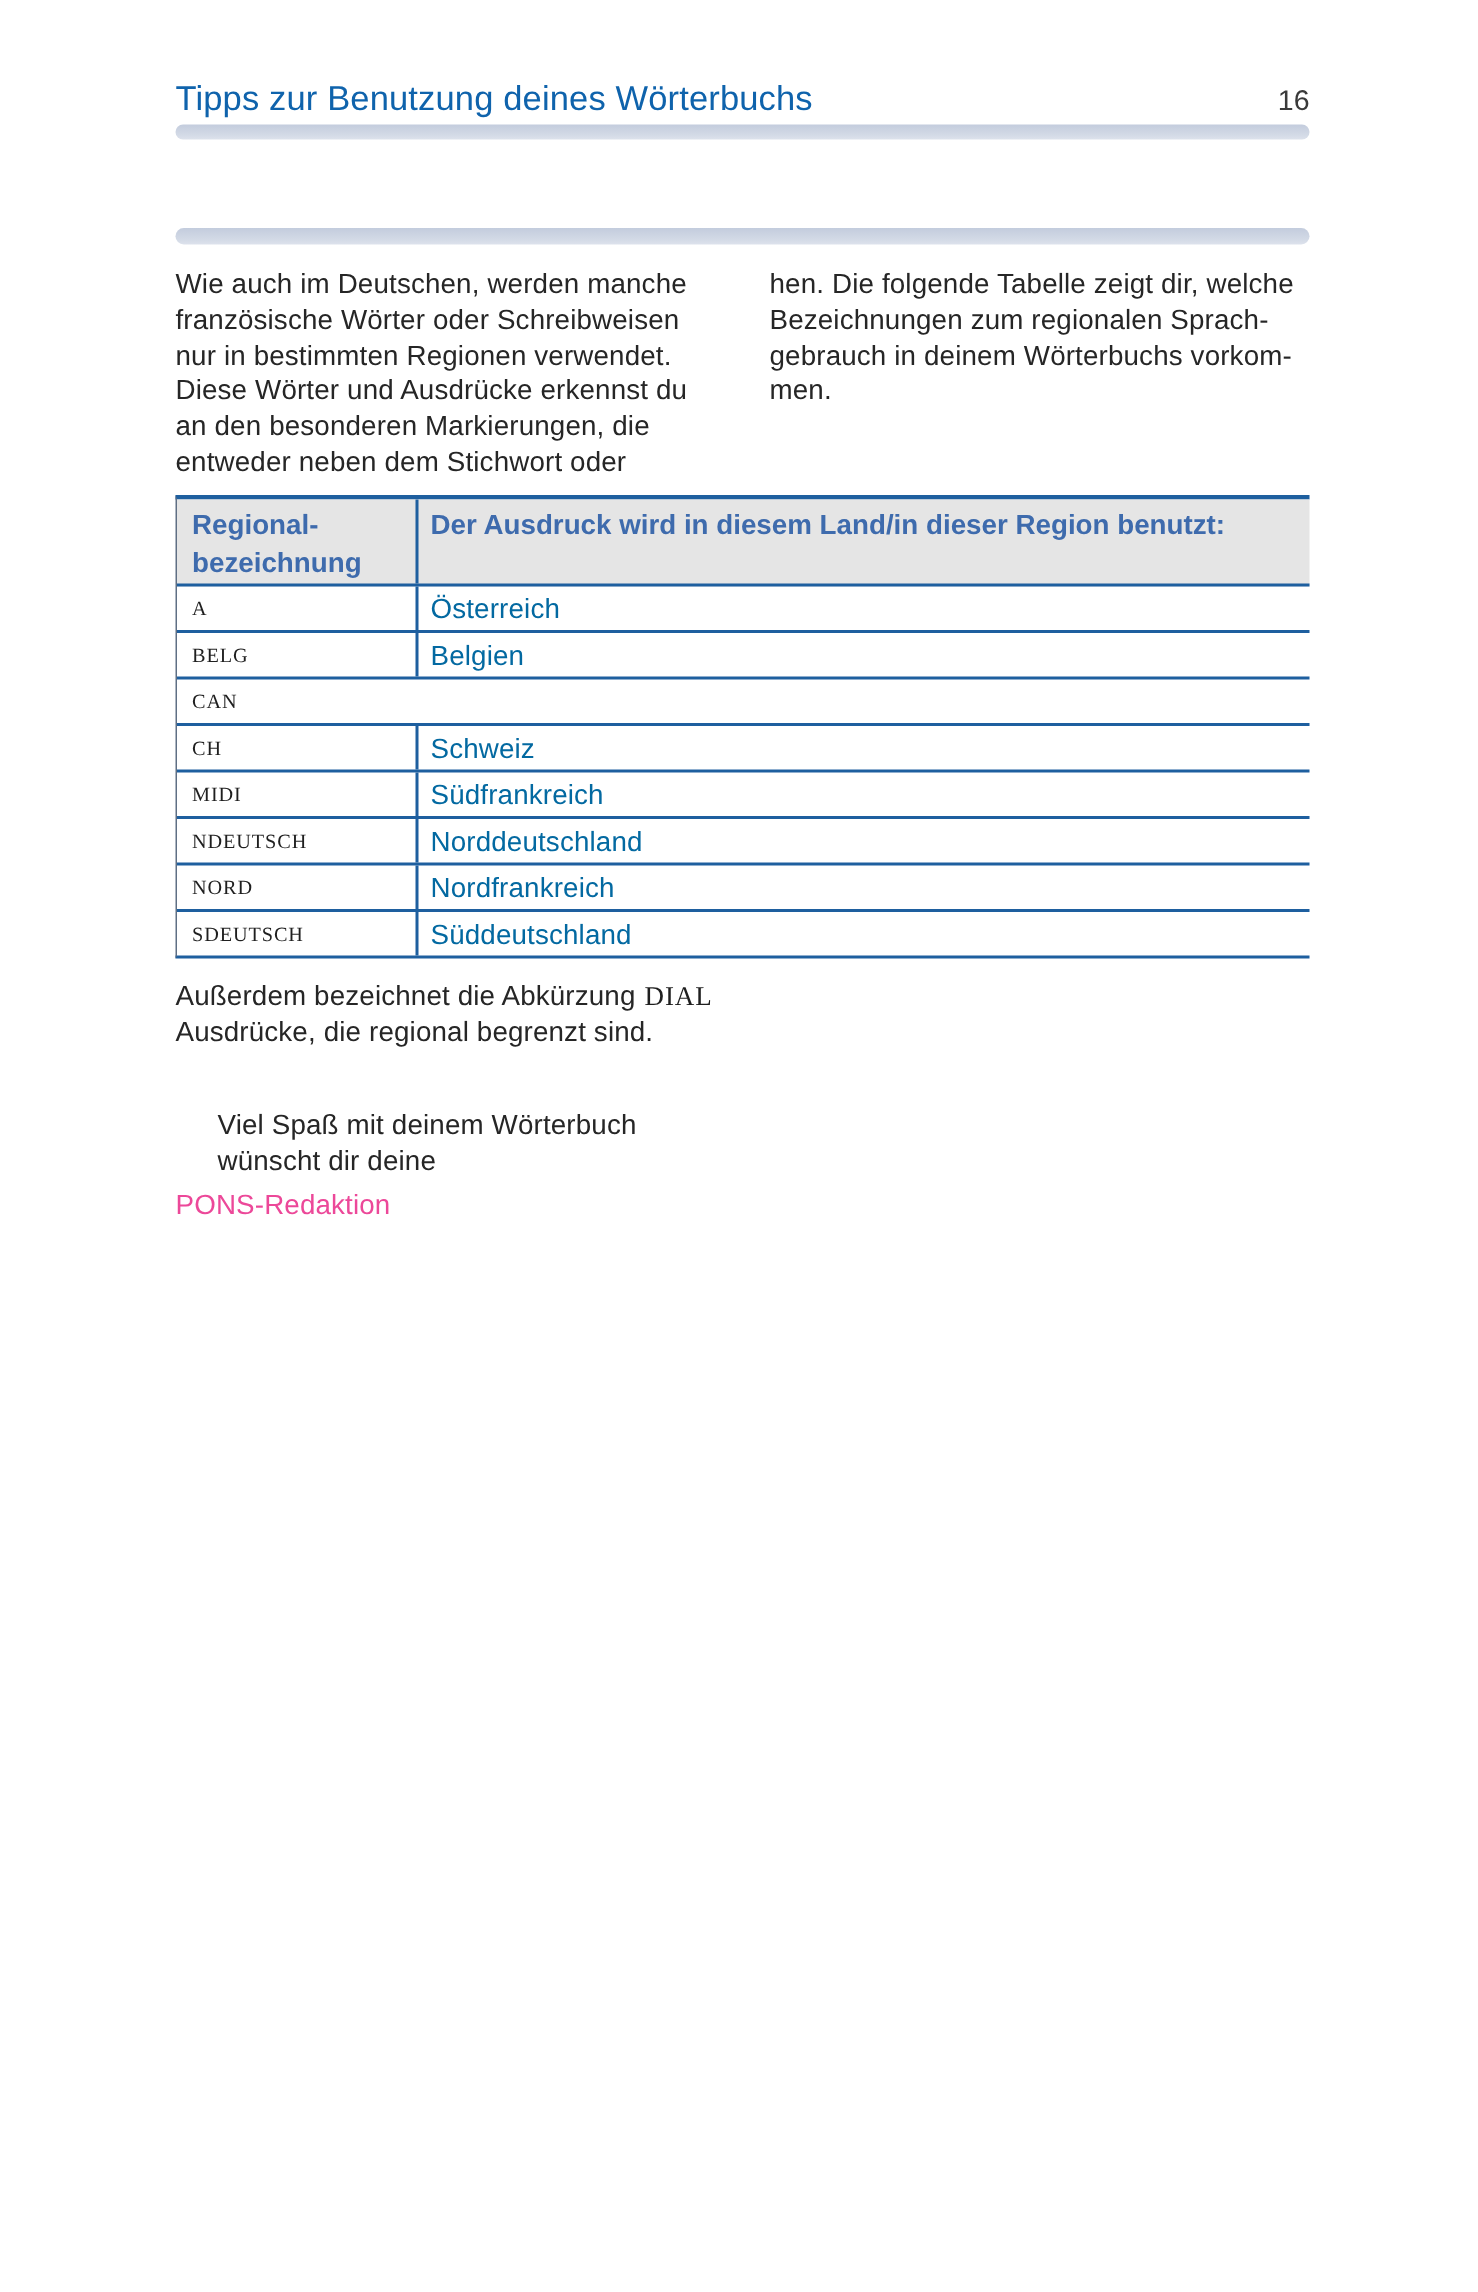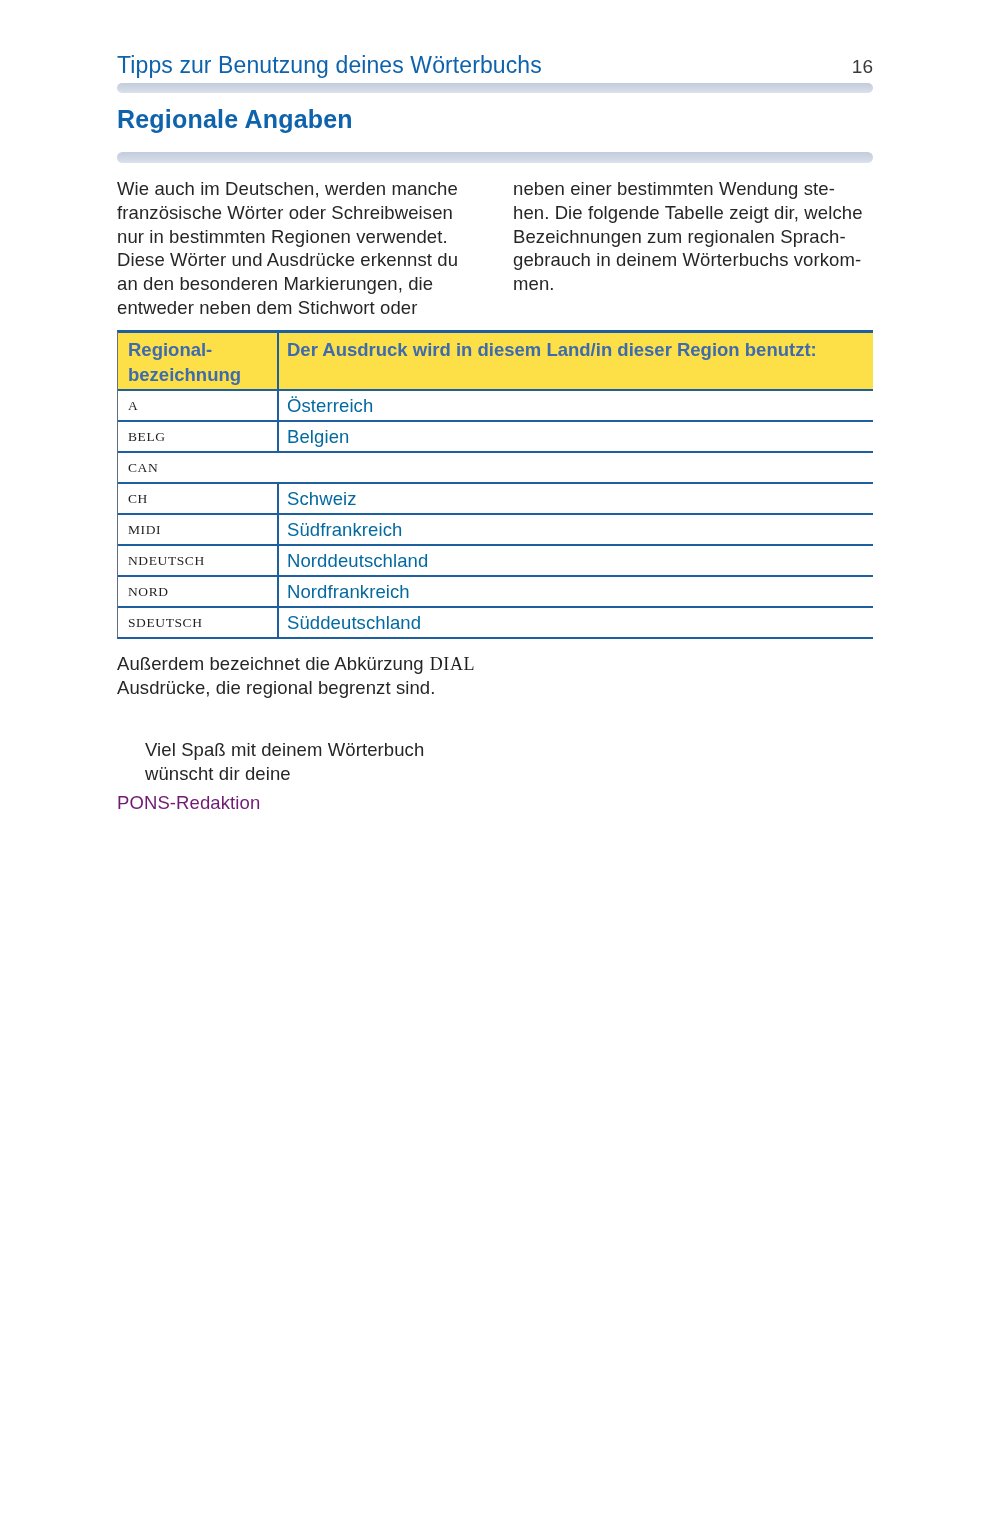--- a/index.html
+++ b/index.html
@@ -50,21 +50,21 @@
   
   .region-table {
     position: absolute; left: 117px; top: 330px; width: 756px;
     border-top: 3px solid #1e5f9f;
     border-bottom: 2px solid #1e5f9f;
     border-left: 1px solid #5f6f84;
     box-sizing: border-box;
   }
   .t-header {
     display: flex; height: 56px;
-    background: #fde047;
+    background: #e5e5e5;
     border-bottom: 2px solid #1e5f9f;
   }
   .t-header .t-c1 {
     width: 159px; box-sizing: border-box; padding: 4px 0 0 10px;
     color: #3e6bad; font-size: 18.5px; font-weight: 700; line-height: 25px;
   }
   .t-header .t-c2 {
     flex: 1; box-sizing: border-box; padding: 4px 0 0 8px;
     border-left: 2px solid #1e5f9f;
     color: #3e6bad; font-size: 18.5px; font-weight: 700; line-height: 25px;
@@ -88,50 +88,48 @@
   .note .body-line { line-height: 24px; }
   .abbr-inline {
     font-family: "Liberation Serif", serif;
     font-size: 18px; letter-spacing: 0.6px; color: #1f1f1f;
     margin-left: 6px;
   }
   .closing { position: absolute; left: 117px; top: 738px; margin-left: 28px; }
   .closing .body-line { line-height: 24px; }
   .signature {
     position: absolute; left: 117px; top: 792px;
-    color: #701a75; font-size: 18.5px; letter-spacing: 0.1px; white-space: nowrap;
+    color: #ec4899; font-size: 18.5px; letter-spacing: 0.1px; white-space: nowrap;
   }
 </style>
 </head>
 <body>
 
 <div class="page">
 
   <div class="page-header">
     <span class="head-title">Tipps zur Benutzung deines Wörterbuchs</span>
     <span class="page-num">16</span>
   </div>
 
   <div class="rule-bar bar-1"></div>
 
-  <div class="section-title">Regionale Angaben</div>
 
   <div class="rule-bar bar-2"></div>
 
   <div class="intro">
     <div class="col col-left">
       <div class="body-line">Wie auch im Deutschen, werden manche</div>
       <div class="body-line">französische Wörter oder Schreibweisen</div>
       <div class="body-line">nur in bestimmten Regionen verwendet.</div>
       <div class="body-line">Diese Wörter und Ausdrücke erkennst du</div>
       <div class="body-line">an den besonderen Markierungen, die</div>
       <div class="body-line">entweder neben dem Stichwort oder</div>
     </div>
     <div class="col col-right">
-      <div class="body-line">neben einer bestimmten Wendung ste-</div>
       <div class="body-line">hen. Die folgende Tabelle zeigt dir, welche</div>
       <div class="body-line">Bezeichnungen zum regionalen Sprach-</div>
       <div class="body-line">gebrauch in deinem Wörterbuchs vorkom-</div>
       <div class="body-line">men.</div>
     </div>
   </div>
 
   <div class="region-table">
     <div class="t-header">
       <div class="t-c1">

